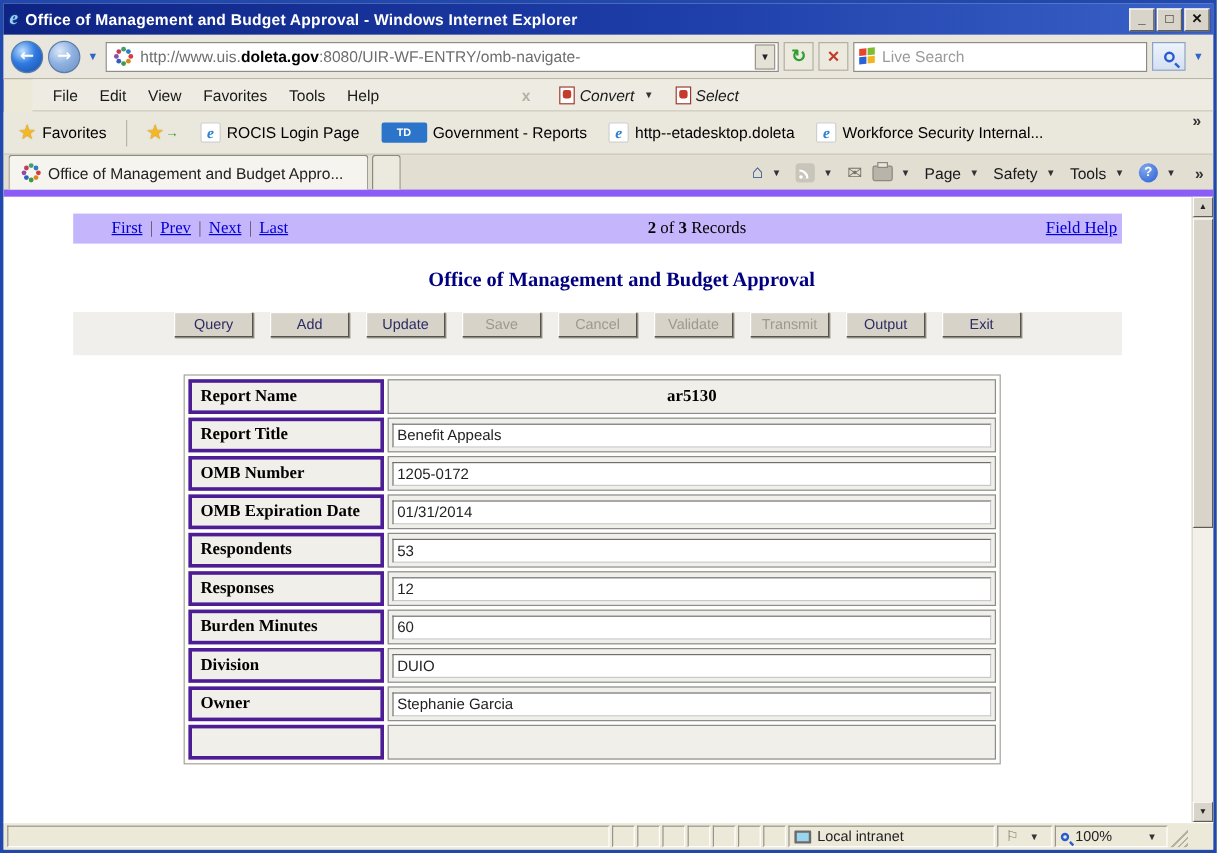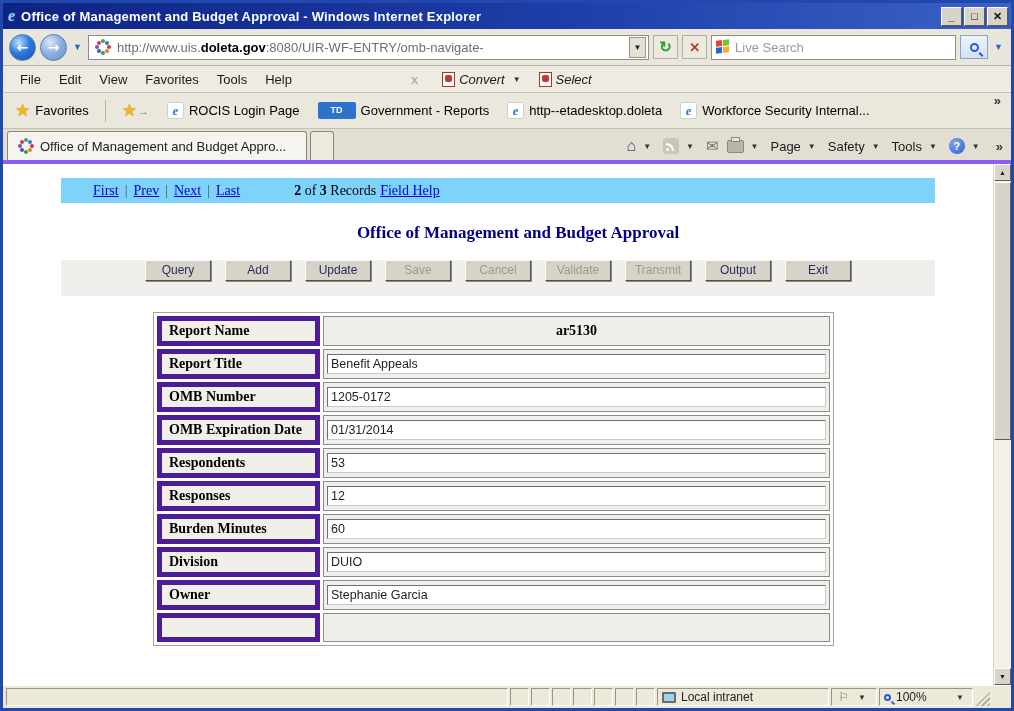--- a/index.html
+++ b/index.html
@@ -30,75 +30,75 @@
   .searchbox{ width:245px; height:25px; background:#fff; border:1px solid #8f8d82; display:flex; align-items:center; padding:0 4px; gap:5px;}
   .winlogo{ width:14px; height:14px; display:grid; grid-template-columns:6px 6px; grid-template-rows:6px 6px; gap:1px; transform:skewY(-6deg);}
   .winlogo span{ display:block;}
   .wl-r{background:#e8442c;} .wl-g{background:#7cbe2f;} .wl-b{background:#2a63d8;} .wl-y{background:#f3b51f;}
   .search-ph{ color:#9a9a9a; font-size:13px;}
   .searchbtn{ width:28px; height:24px; background:linear-gradient(#eef3fb,#d4e0f2); border:1px solid #8ba3c8; display:flex; align-items:center; justify-content:center;}
   .mag{ width:9px; height:9px; border:2px solid #2a5bd0; border-radius:50%; position:relative;}
   .mag i{ position:absolute; width:2px; height:5px; background:#2a5bd0; transform:rotate(-45deg); left:8px; top:7px;}
 
   
-  .menubar{ height:27px; background:#eeece2; border-bottom:1px solid #c4c0b2; display:flex; align-items:center; padding:0 8px; font-size:13px; color:#1a1a1a; flex:none;}
+  .menubar{ height:27px; background:#eeece2; border-bottom:1px solid #c4c0b2; display:flex; align-items:center; padding:0 8px; font-size:13px; color:#1a1a1a; flex:none;margin-left:24px;}
   .menu-item{ padding:3px 9px;}
   .menu-x{ color:#b3b1a6; font-weight:bold; margin-left:100px; padding:0 10px;}
   .mgroup{ display:flex; align-items:center; gap:4px; margin-left:14px;font-style:italic;}
   .doc-ico{ width:13px; height:15px; background:#fdfdfd; border:1px solid #9a3b2e; position:relative;}
   .doc-ico i{ position:absolute; left:2px; top:2px; width:7px; height:7px; background:#c43b2c; border-radius:2px;}
   .dd-sm{ font-size:8px; color:#333; padding:0 4px;}
 
   
   .favbar{ height:36px; background:#eae7dc; border-bottom:1px solid #c4c0b2; display:flex; align-items:center; padding:0 6px; gap:6px; font-size:13px; flex:none;}
   .star{ color:#f4b728; font-size:17px; text-shadow:0 0 1px #a87908;}
   .fav-sep{ width:1px; height:22px; background:#b9b5a7; margin:0 4px;}
   .fav-add .arrow{ color:#3aa23a; font-size:11px; font-weight:bold; margin-left:-4px;}
   .fav-item{ display:flex; align-items:center; gap:5px; padding:3px 6px;}
   .ie-fav{ width:17px; height:17px; background:#fff; border:1px solid #cfcfcf; border-radius:2px; text-align:center; font:italic bold 13px/15px "Liberation Serif",serif; color:#2d7fd0;}
   .td-fav{ width:38px; height:17px; background:#2b74c9; border-radius:2px; color:#fff; font:bold 9px/17px "Liberation Sans",sans-serif; text-align:center;}
   .chev{ margin-left:auto; color:#333; font-weight:bold; font-size:13px; padding:0 4px; align-self:flex-start;}
 
   
-  .tabrow{ height:35px; background:#e2ded2; border-bottom:4px solid #8b5cf6; display:flex; align-items:flex-end; padding:0 4px; flex:none;}
+  .tabrow{ height:35px; background:#e2ded2; border-bottom:6px solid #8b5cf6; display:flex; align-items:flex-end; padding:0 4px; flex:none;}
   .tab{ height:29px; background:#f5f4ef; border:1px solid #8c8a7e; border-bottom:none; border-radius:3px 3px 0 0; display:flex; align-items:center; gap:6px; padding:0 10px; width:300px; font-size:13px; color:#222;}
   .tabstub{ height:29px; width:24px; background:#eceadf; border:1px solid #8c8a7e; border-bottom:none; border-radius:3px 3px 0 0; margin-left:3px;}
   .cmdbar{ margin-left:auto; display:flex; align-items:center; gap:8px; padding-bottom:5px; font-size:13px; color:#1a1a1a;}
   .cmd{ display:flex; align-items:center; gap:3px;}
   .home-ico{ font-size:16px; color:#2e4e8c;}
   .feed-ico{ width:16px; height:16px; border-radius:3px; background:#c9c5ba; position:relative;}
   .feed-ico i{ position:absolute; left:3px; bottom:3px; width:3px; height:3px; border-radius:50%; background:#fff;}
   .feed-ico u{ position:absolute; left:3px; bottom:3px; width:8px; height:8px; border:2px solid #fff; border-left:none; border-bottom:none; border-radius:0 10px 0 0;}
   .mail-ico{ font-size:15px; color:#777266;}
   .print-ico{ width:17px; height:13px; background:#b8b4aa; border:1px solid #8b887c; border-radius:2px; position:relative;}
   .print-ico i{ position:absolute; top:-4px; left:3px; width:9px; height:5px; background:#e8e6de; border:1px solid #8b887c;}
   .help-ico{ width:16px; height:16px; border-radius:50%; background:radial-gradient(circle at 35% 30%,#7fa8f0,#2a5bd0); color:#fff; font:bold 11px/16px "Liberation Sans",sans-serif; text-align:center;}
 
   
   .content{ flex:1; background:#fff; position:relative; overflow:hidden; padding-right:18px;}
   .vscroll{ position:absolute; right:0; top:0; bottom:0; width:18px; background:#f2f0e8; border-left:1px solid #d8d4c8;}
   .sb-arrow{ position:absolute; left:0; width:17px; height:17px; background:#d8d4ca; border:1px solid; border-color:#fdfdfb #5f5d53 #5f5d53 #fdfdfb; font-size:7px; text-align:center; line-height:15px; color:#222;}
   .sb-up{ top:0;} .sb-down{ bottom:0;}
   .sb-thumb{ position:absolute; left:0; top:18px; height:258px; width:17px; background:#d8d4ca; border:1px solid; border-color:#fdfdfb #5f5d53 #5f5d53 #fdfdfb;}
 
-  .recnav{ margin:14px 58px 0 58px; height:25px; background:#7dd3fc; display:flex; align-items:center; font:14px "Liberation Serif",serif;}
+  .recnav{ margin:14px 58px 0 58px; height:25px; background:#c4b5fd; display:flex; align-items:center; font:14px "Liberation Serif",serif;justify-content:space-between;}
   .recnav a{ color:#0000d4; text-decoration:underline; margin:0 4px;}
   .recnav .sep{ color:#555; margin:0 2px;}
   .recnav .links{ margin-left:28px;}
   .recpos{ margin-left:50px; color:#000;}
   .fieldhelp{ margin-left:auto; margin-right:14px;}
 
   .pagetitle{ margin-top:20px; text-align:center; font:bold 17px "Liberation Serif",serif; color:#000080;padding-left:40px;}
 
   .btnstrip{ margin:17px 58px 0 58px; height:36px; background:#f0efeb; display:flex; align-items:flex-start; justify-content:center; gap:14px;}
   .fbtn{ width:66px; height:21px; background:#d7d3c9; border:1px solid; border-color:#fdfdfb #55534a #55534a #fdfdfb; box-shadow:1px 1px 0 #8d8b7f; font:12px "Liberation Sans",sans-serif; color:#2c2c62; text-align:center; line-height:19px; cursor:default;}
   .fbtn.disabled{ color:#9c9a90;}
 
   table.form{ margin:16px 0 0 150px; width:681px; border-collapse:separate; border-spacing:3px; border:1px solid #a6a49a; background:#fdfdfc;}
-  td.lc{ width:163px; background:#f0efea; border:5px solid #4c1d95; height:29px; padding:2px 4px 2px 7px; font:bold 14px "Liberation Serif",serif; color:#000;}
+  td.lc{ width:163px; background:#f0efea; border:3px solid #4c1d95; height:29px; padding:2px 4px 2px 7px; font:bold 14px "Liberation Serif",serif; color:#000;}
   td.vc{ background:#f0efea; border:1px solid #8c8c8c; padding:2px 3px;}
   td.vc.static{ text-align:center; font:bold 14px "Liberation Serif",serif;margin-top:16px;}
   .finput{ width:100%; height:20px; border:1px solid #6f6f6f; border-right-color:#c9c9c9; border-bottom-color:#c9c9c9; background:#fff; font:12.5px "Liberation Sans",sans-serif; color:#222; padding:1px 3px; outline:none;}
 
   
   .statusbar{ height:23px; background:#ece9d8; border-top:1px solid #fff; display:flex; align-items:stretch; gap:2px; padding:2px 2px 2px 3px; flex:none;text-align:right;}
   .panel{ border:1px solid; border-color:#97948a #ffffff #ffffff #97948a; display:flex; align-items:center; gap:5px; padding:0 4px; font-size:12px; color:#222;}
   .panel.big{ flex:1; max-width:502px;}
   .panel.seg{ width:19px; padding:0;}
   .panel.zone{ width:172px;}

